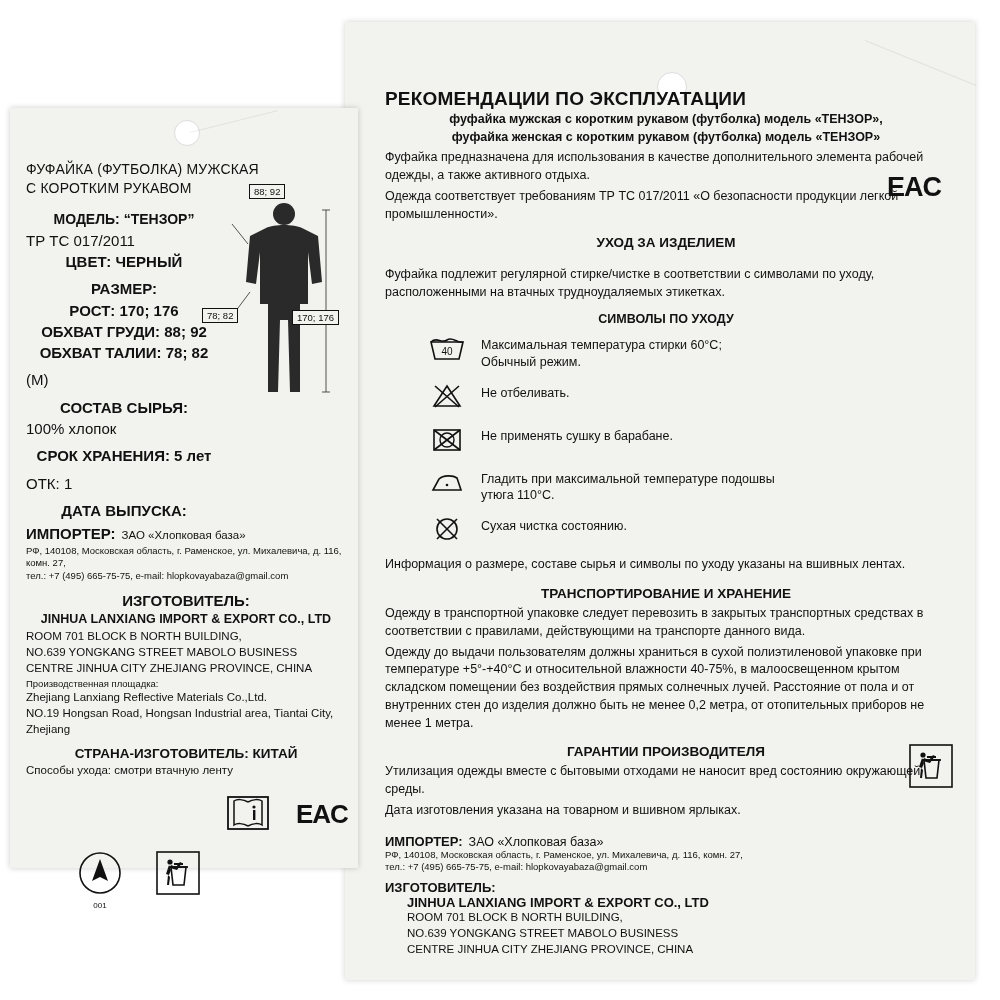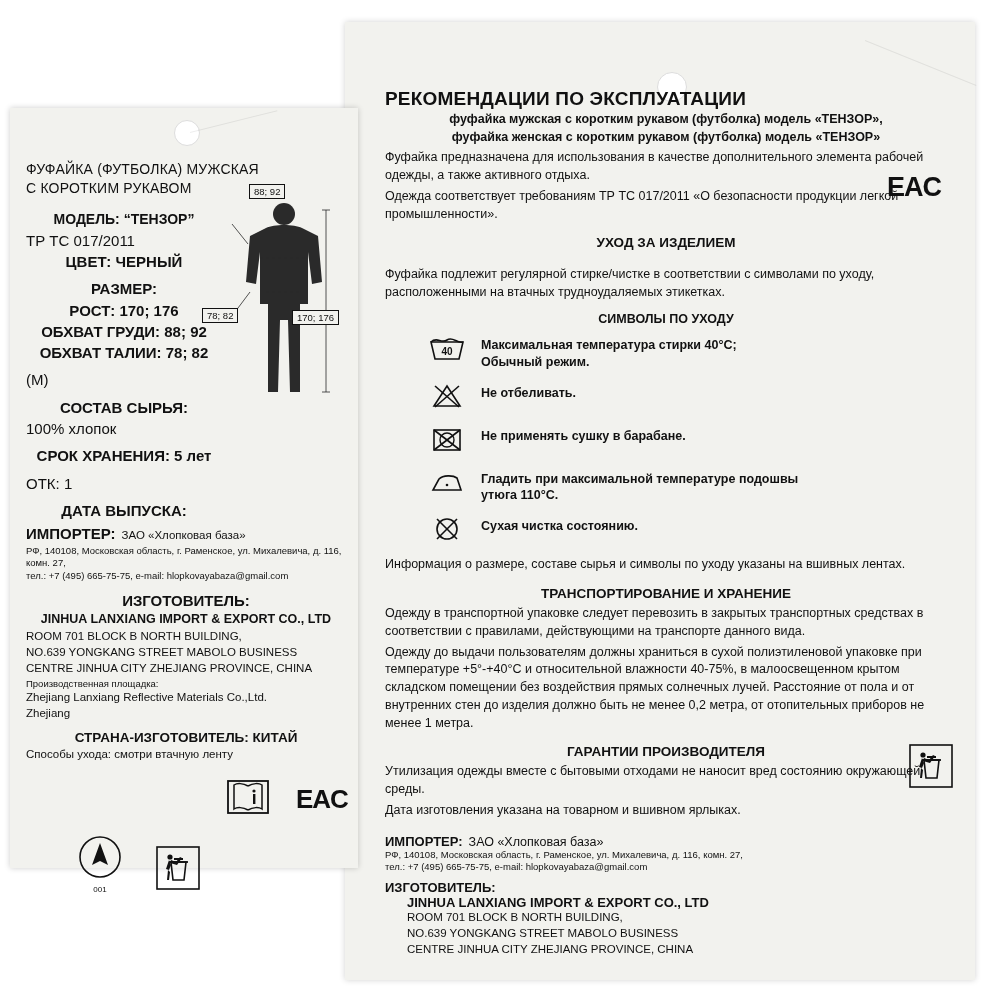--- a/index.html
+++ b/index.html
@@ -104,21 +104,21 @@
   }
 
   .icon-row {
     display: flex;
     align-items: center;
     gap: 26px;
     margin-top: 14px;
   }
   .icon-row2 {
     display: flex;
-    align-items: flex-end;
+    align-items: flex-start;
     gap: 34px;
     margin-top: 14px;
     padding-left: 52px;
   }
   .eac-text {
     font-family: "Liberation Sans", sans-serif;
     font-weight: bold;
     font-size: 26px;
     letter-spacing: -1px;
   }
@@ -163,21 +163,20 @@
     margin-top: 10px;
     margin-bottom: 6px;
   }
   .care-list { margin-top: 4px; }
   .care-item {
     display: flex;
     align-items: flex-start;
     gap: 14px;
     margin-bottom: 9px;
     padding-left: 42px;
-    font-weight: bold;
   }
   .care-icon { width: 40px; flex: 0 0 40px; }
   .care-text {
     font-size: 12.5px;
     line-height: 1.35;
     padding-top: 5px;
   }
   .b-small { font-size: 9.5px; line-height: 1.34; }
   .b-mid { font-size: 11.5px; line-height: 1.38; }
   .b-bold { font-weight: bold; }
@@ -241,21 +240,21 @@
 
       <div class="care-item">
         <div class="care-icon">
           <svg width="40" height="30" viewBox="0 0 40 30">
             <path d="M4 10 L36 10 L32 27 L8 27 Z" fill="none" stroke="#111" stroke-width="1.6"></path>
             <path d="M4 10 C10 4, 14 12, 20 8 C26 4, 30 12, 36 10" fill="none" stroke="#111" stroke-width="1.6"></path>
             <text x="20" y="23" font-family="Liberation Sans, sans-serif" font-size="10" text-anchor="middle" fill="#111">40</text>
           </svg>
         </div>
         <div class="care-text">
-          <div>Максимальная температура стирки  40°С;</div>
+          <div>Максимальная температура стирки  60°С;</div>
           <div>Обычный режим.</div>
         </div>
       </div>
 
       <div class="care-item">
         <div class="care-icon">
           <svg width="40" height="30" viewBox="0 0 40 30">
             <path d="M20 6 L33 26 L7 26 Z" fill="none" stroke="#111" stroke-width="1.6"></path>
             <line x1="8" y1="6" x2="32" y2="27" stroke="#111" stroke-width="1.6"></line>
             <line x1="32" y1="6" x2="8" y2="27" stroke="#111" stroke-width="1.6"></line>
@@ -395,20 +394,21 @@
     <div class="f-small">РФ, 140108, Московская область, г. Раменское, ул. Михалевича, д. 116, комн. 27,</div>
     <div class="f-small">тел.: +7 (495) 665-75-75, e-mail: hlopkovayabaza@gmail.com</div>
 
     <div class="f-line b" style="margin-top:8px;">ИЗГОТОВИТЕЛЬ:</div>
     <div class="f-line b" style="font-size:12.5px;">JINHUA LANXIANG IMPORT &amp; EXPORT CO., LTD</div>
     <div class="f-mid">ROOM 701 BLOCK B NORTH BUILDING,</div>
     <div class="f-mid">NO.639 YONGKANG STREET MABOLO BUSINESS</div>
     <div class="f-mid">CENTRE JINHUA CITY ZHEJIANG PROVINCE, CHINA</div>
     <div class="f-small" style="margin-top:1px;">Производственная площадка:</div>
     <div class="f-mid">Zhejiang Lanxiang Reflective Materials Co.,Ltd.</div>
+    <div class="f-mid">NO.19 Hongsan Road, Hongsan Industrial area, Tiantai City,</div>
     <div class="f-mid">Zhejiang</div>
     <div class="f-line b" style="margin-top:6px; font-size:13.5px;">СТРАНА-ИЗГОТОВИТЕЛЬ: КИТАЙ</div>
     <div class="f-mid">Способы ухода: смотри втачную ленту</div>
 
     <div class="icon-row" style="padding-left:200px;">
       <span>
         <svg width="44" height="40" viewBox="0 0 44 40">
           <rect x="2" y="4" width="40" height="32" fill="none" stroke="#111" stroke-width="1.8"></rect>
           <path d="M22 9 C17 6, 11 6, 8 8 L8 32 C11 30, 17 30, 22 33" fill="none" stroke="#111" stroke-width="1.5"></path>
           <path d="M22 9 C27 6, 33 6, 36 8 L36 32 C33 30, 27 30, 22 33" fill="none" stroke="#111" stroke-width="1.5"></path>

